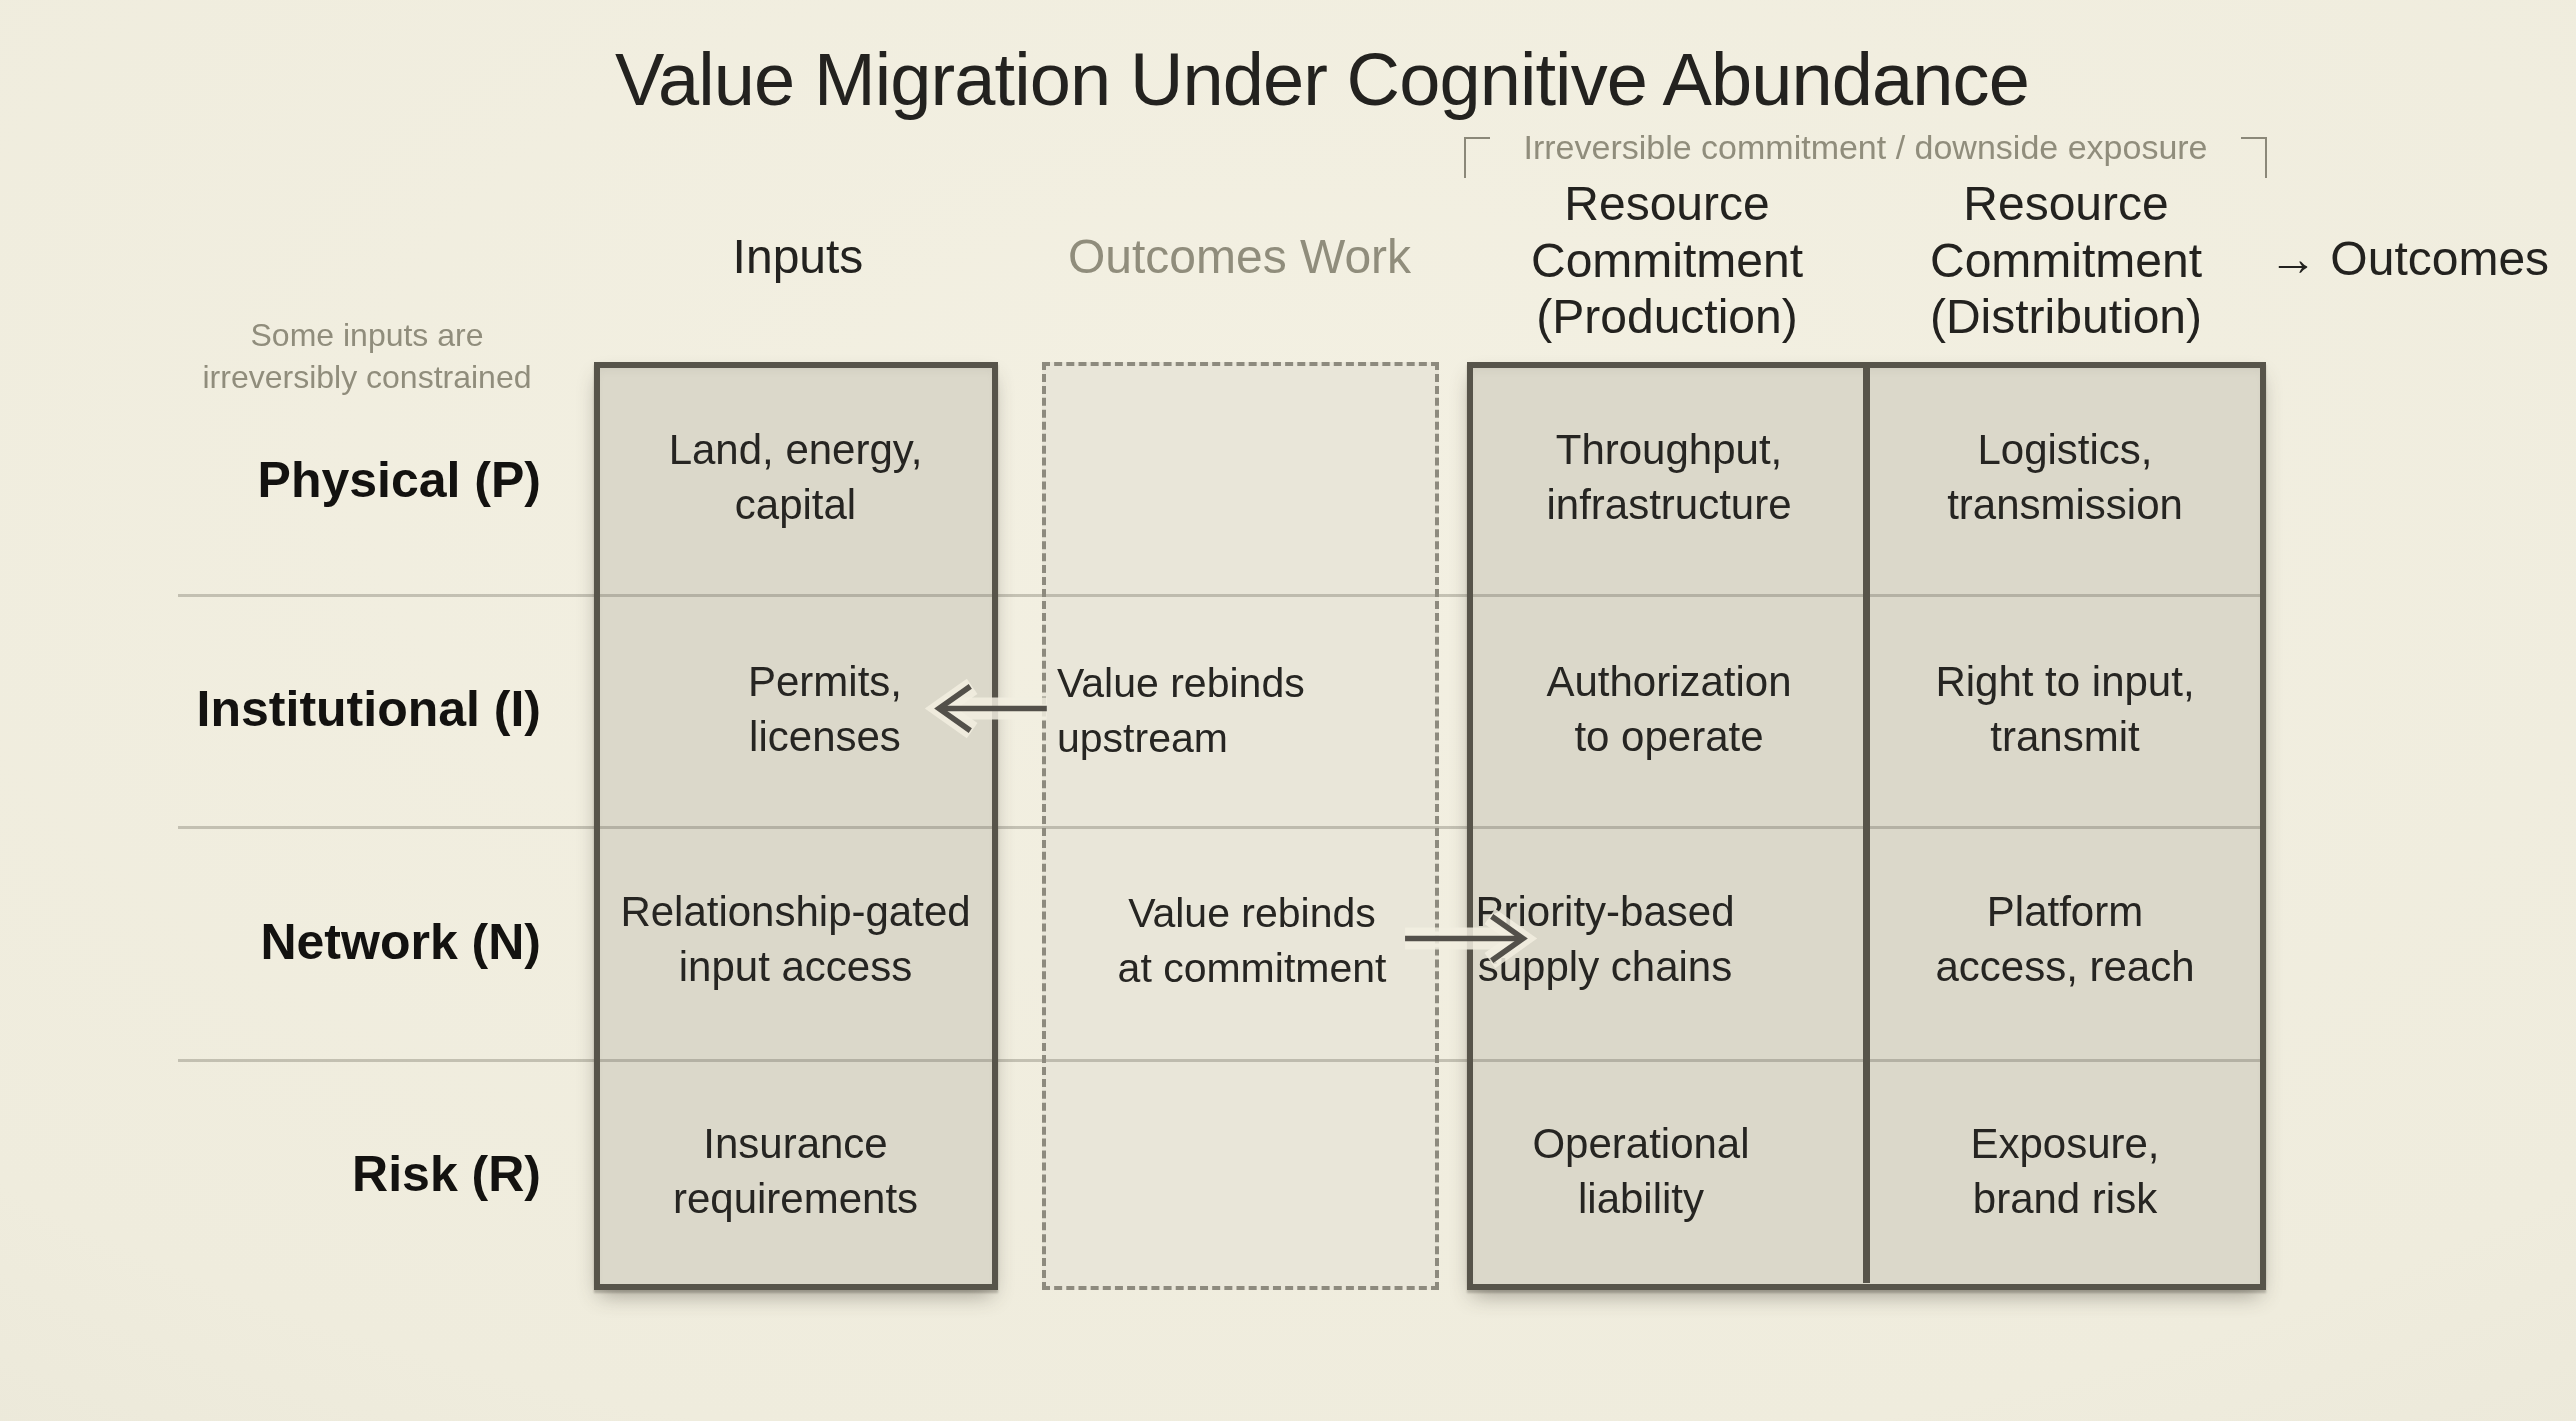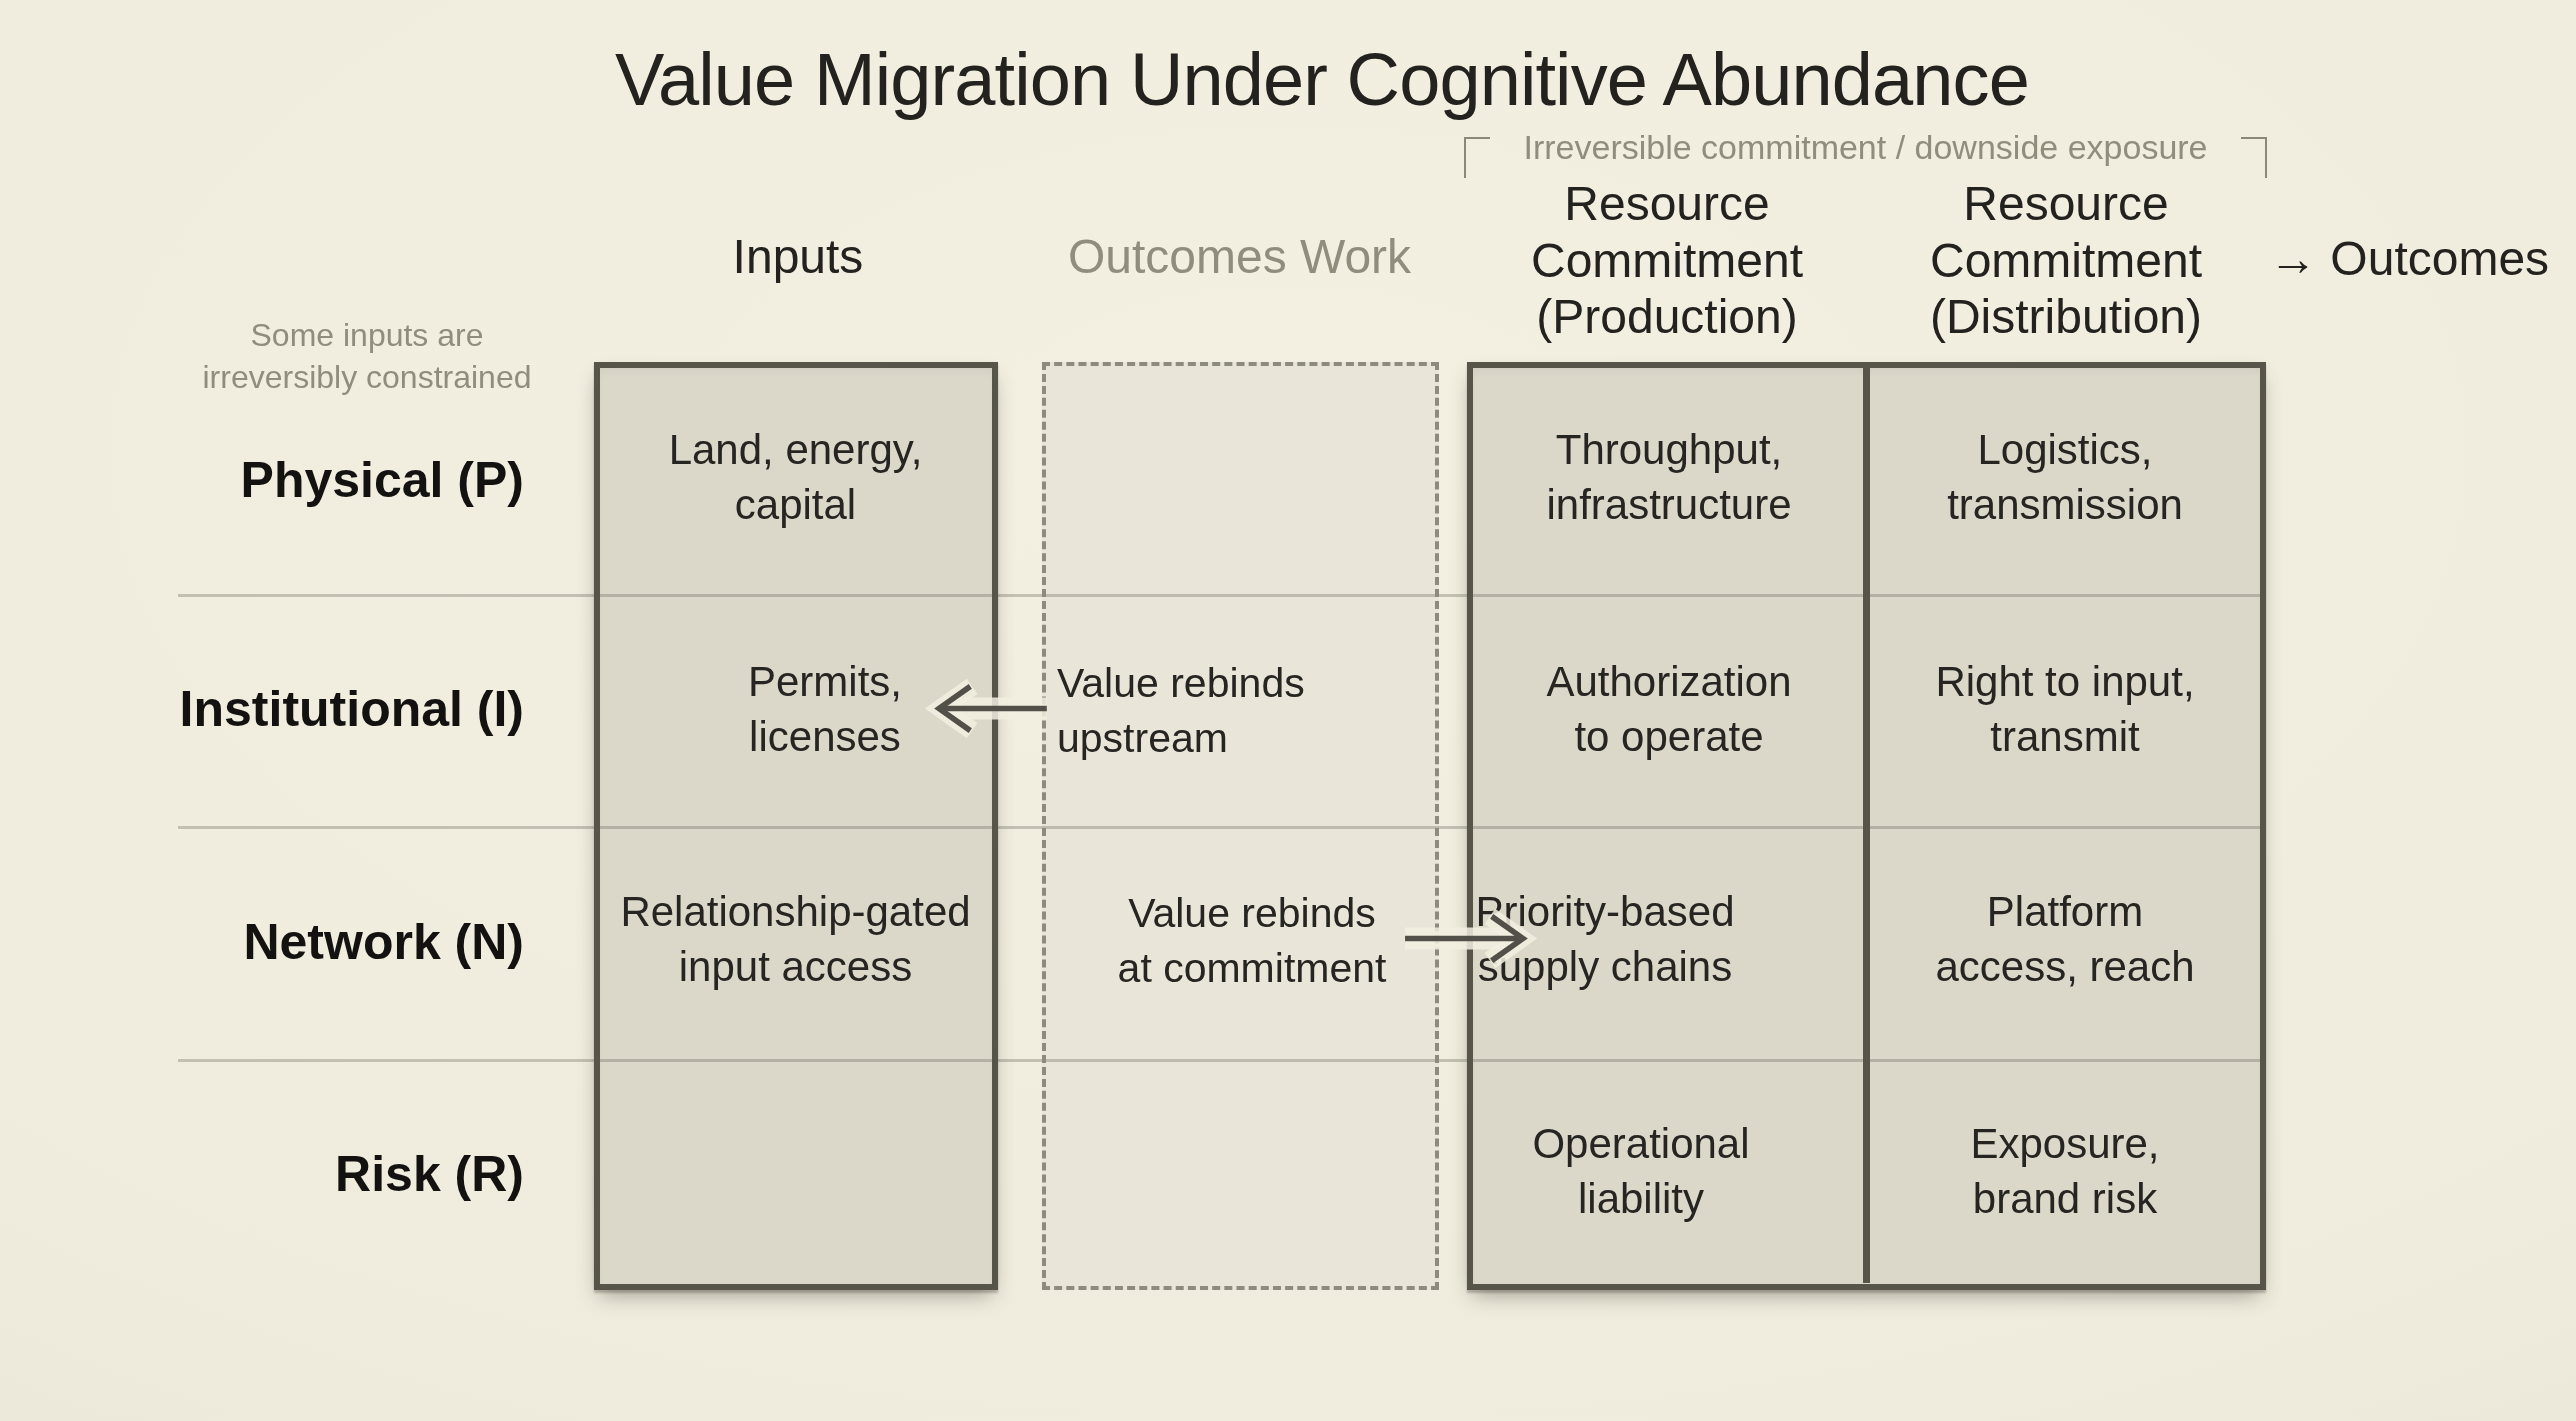--- a/index.html
+++ b/index.html
@@ -37,21 +37,21 @@
   .bracket .corner.l{border-left:2.8px solid #8b8879;}
   .bracket .corner.r{border-right:2.8px solid #8b8879;}
   .bracket .lbl{flex:1;text-align:center;font-size:34px;color:var(--c-muted);padding:0 9.3px;}
 
   .col-head{font-size:48px;font-weight:500;color:var(--c-text);text-align:center;line-height:1.18;}
   .col-head.muted{color:var(--c-muted);font-weight:400;}
 
   .side-note{left:111px;top:315px;width:444px;text-align:center;
     font-size:32px;line-height:1.3;color:var(--c-muted);}
 
-  .row-label{left:94px;width:396px;height:65px;text-align:right;
+  .row-label{left:111px;width:396px;height:65px;text-align:right;
     font-size:50px;font-weight:700;color:var(--c-label);line-height:65px;}
 
   
   .fill{z-index:0;}
   .fill.solid{background:var(--c-panel);box-shadow:inset 0 5.6px 11px rgba(60,57,48,0.10);}
   .fill.soft{background:var(--c-cognitive);}
   .divider{z-index:1;left:144px;width:2084px;height:2.8px;background:var(--c-divider);}
   .frame{z-index:2;background:transparent;}
   .frame.solid{border:6.5px solid var(--c-border);box-shadow:0 11px 20.4px -5.6px rgba(64,60,50,0.45), 0 2.8px 1.9px rgba(64,60,50,0.28);}
   .frame.dashed{border:4.6px dashed var(--c-dashed);}
@@ -106,20 +106,22 @@
   <div class="abs frame dashed" style="left:1008px;top:362px;width:397px;height:928px;"></div>
   <div class="abs frame solid" style="left:1433px;top:362px;width:799px;height:928px;"></div>
   <div class="abs vdivider" style="left:1829px;top:368px;width:6.5px;height:915px;"></div>
 
   <div class="abs cell pre" style="left:566px;top:427px;width:391px;height:102px;">Land, energy,
 capital</div>
   <div class="abs cell pre" style="left:566px;top:659px;width:450px;height:102px;">Permits,
 licenses</div>
   <div class="abs cell pre" style="left:566px;top:889px;width:391px;height:102px;">Relationship-gated
 input access</div>
+  <div class="abs cell pre" style="left:566px;top:1121px;width:391px;height:102px;">Insurance
+requirements</div>
 
   <div class="abs cell pre" style="left:1440px;top:427px;width:390px;height:102px;">Throughput,
 infrastructure</div>
   <div class="abs cell pre" style="left:1440px;top:659px;width:390px;height:102px;">Authorization
 to operate</div>
   <div class="abs cell pre" style="left:1376px;top:889px;width:390px;height:102px;">Priority-based
 supply chains</div>
   <div class="abs cell pre" style="left:1412px;top:1121px;width:390px;height:102px;">Operational
 liability</div>
 

